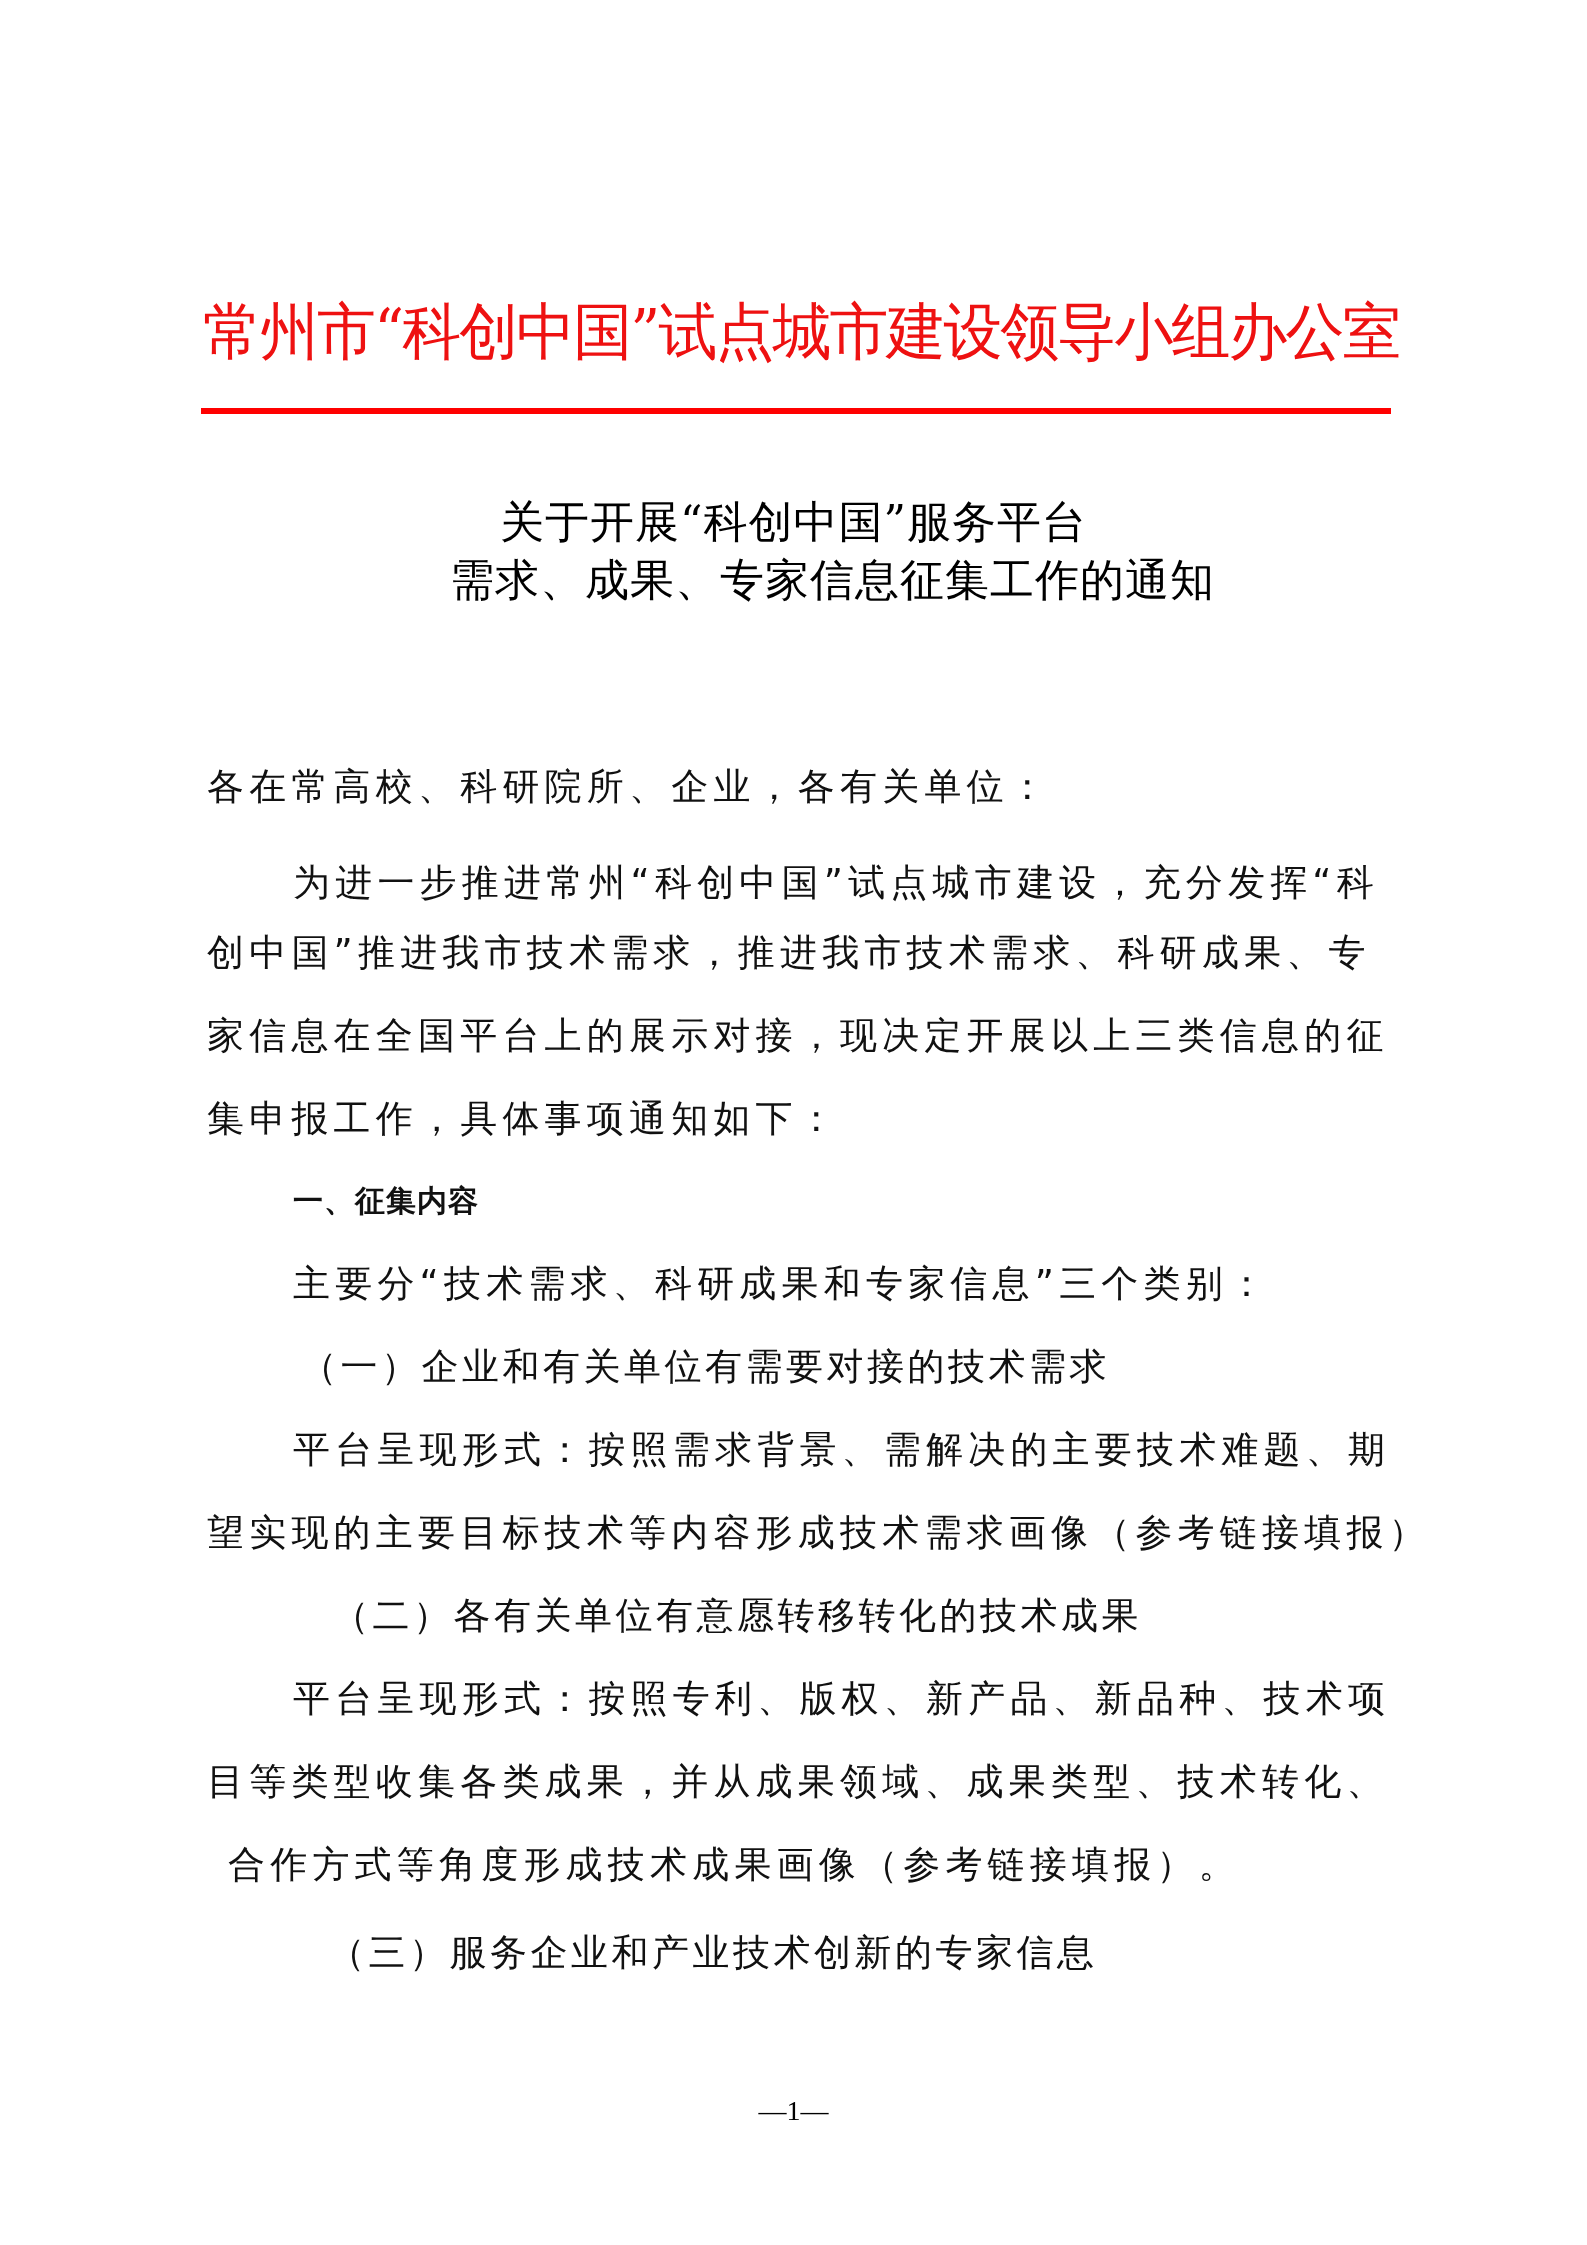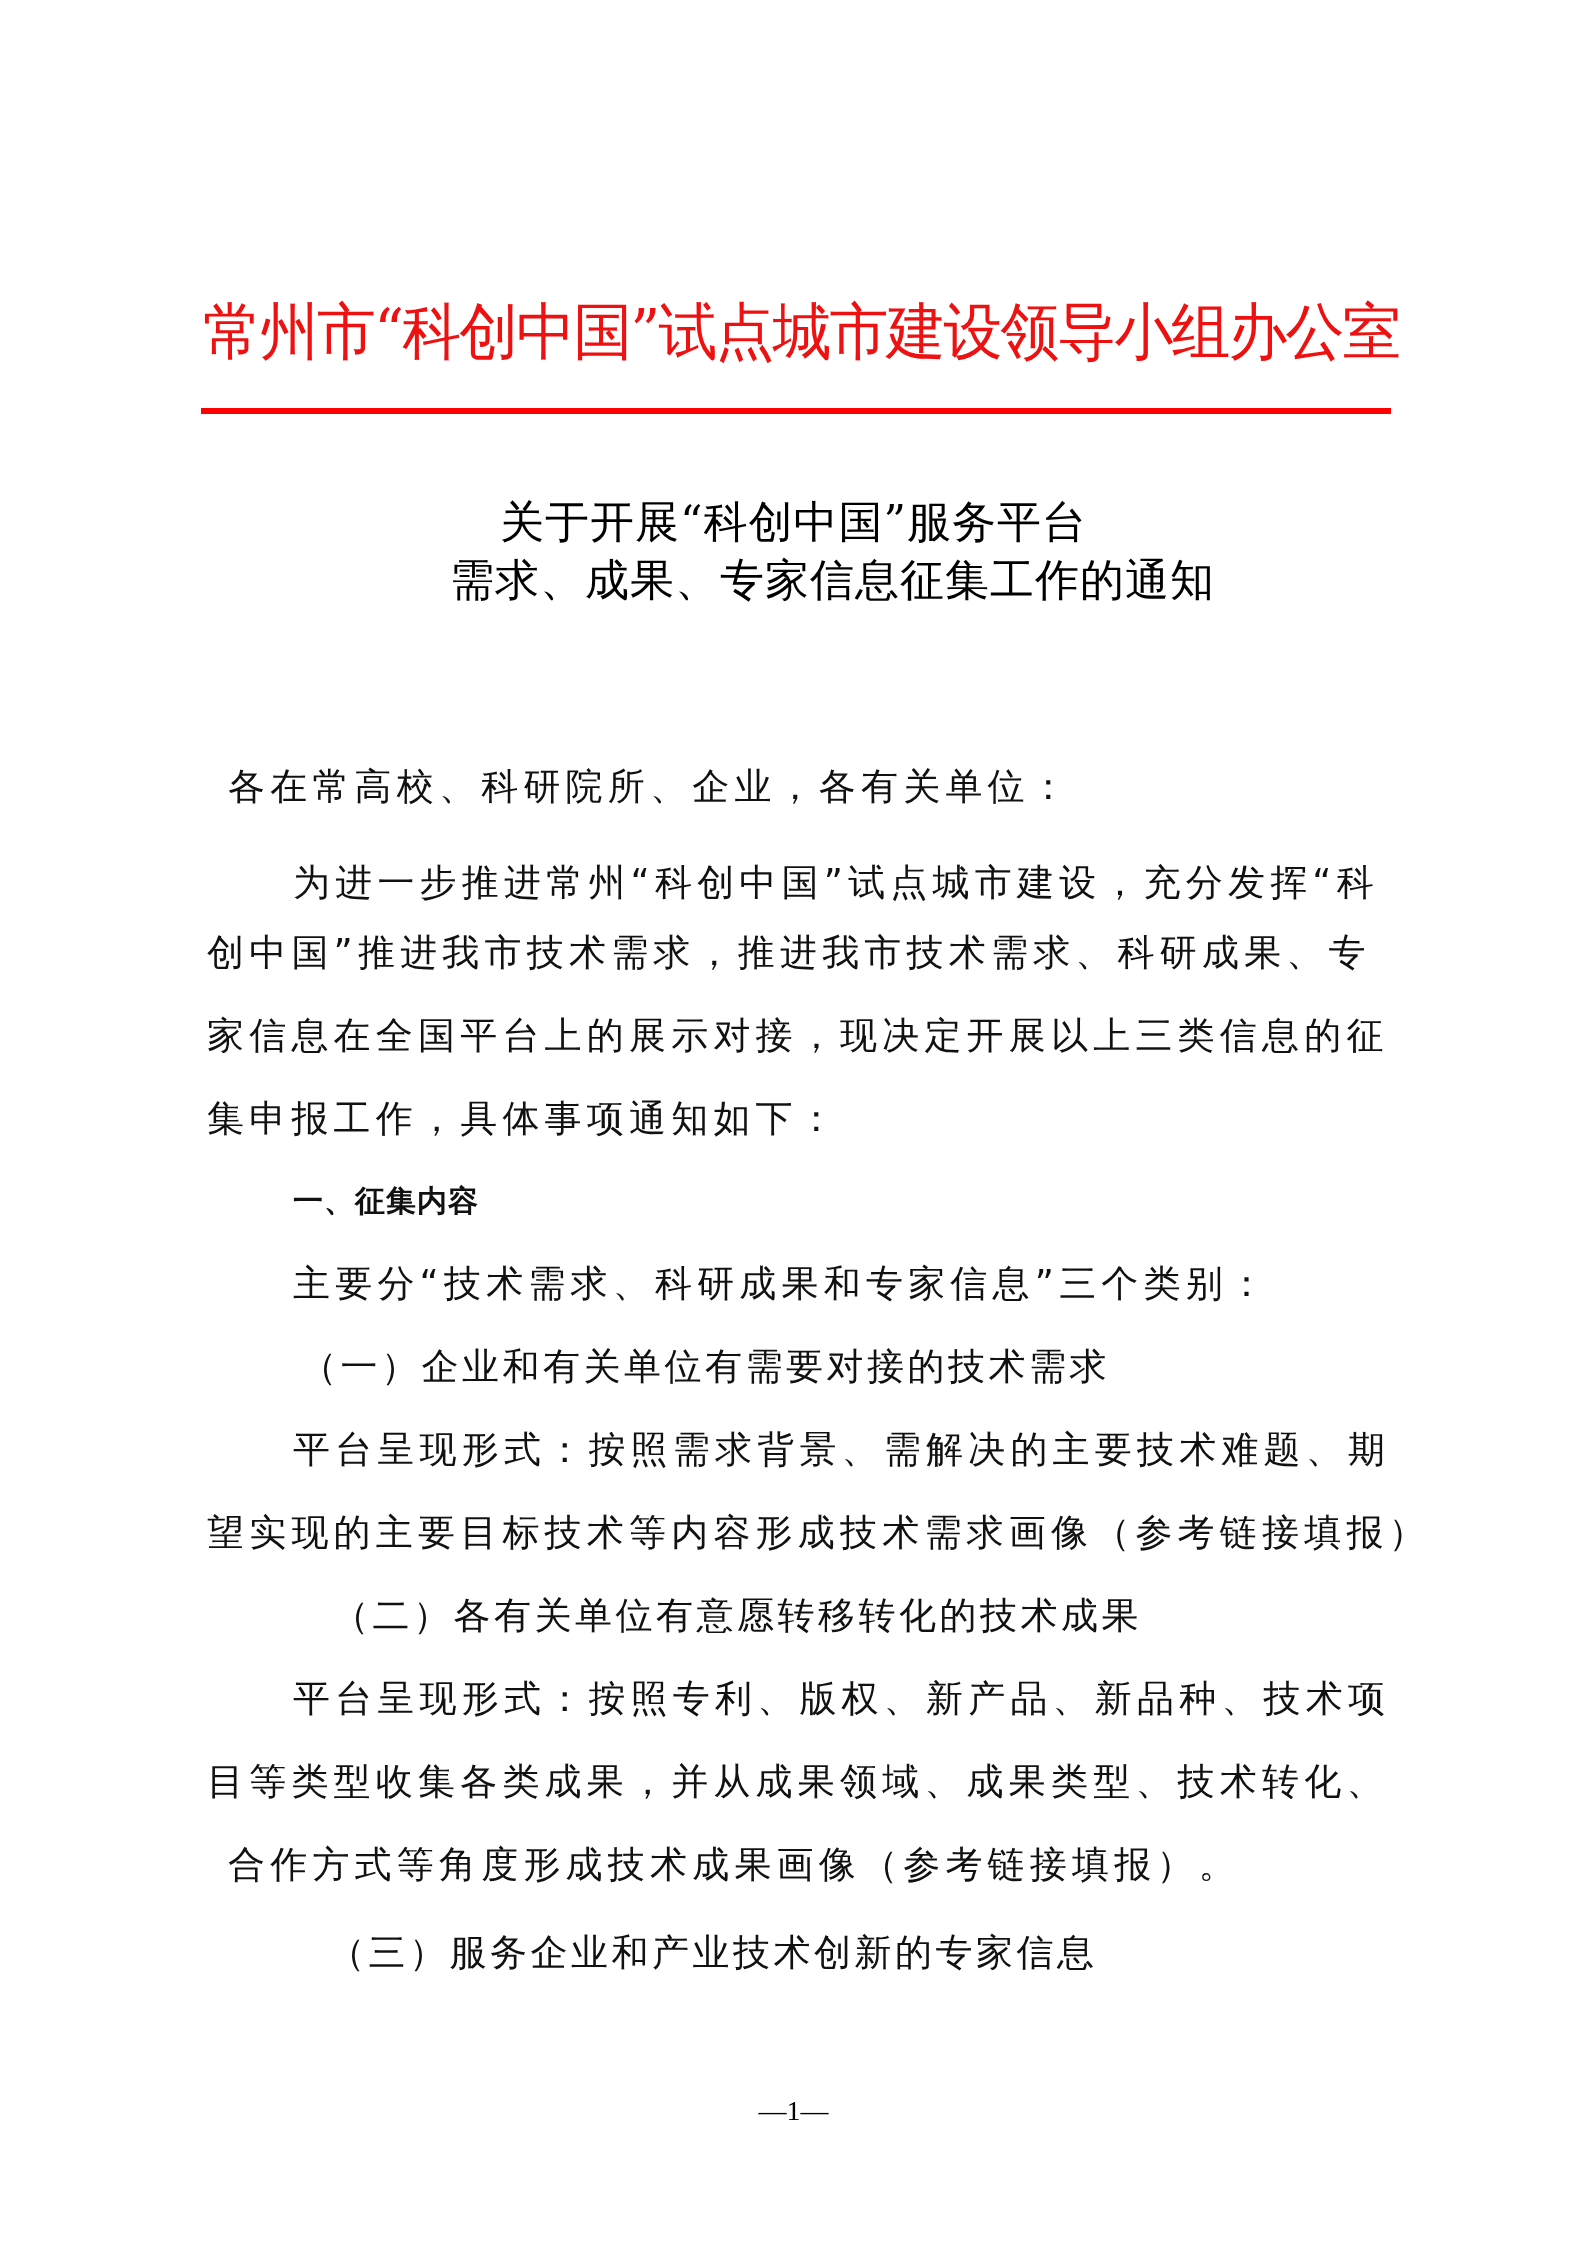--- a/index.html
+++ b/index.html
@@ -88,21 +88,21 @@
 <body>
 
 <div class="abs letterhead">
   <span class="letterhead-text">常州市“科创中国”试点城市建设领导小组办公室</span>
 </div>
 <div class="abs red-rule"></div>
 
 <div class="abs doc-title title-1">关于开展“科创中国”服务平台</div>
 <div class="abs doc-title title-2">需求、成果、专家信息征集工作的通知</div>
 
-<div class="abs line" style="top:762px;margin-left:21px;">各在常高校、科研院所、企业，各有关单位：</div>
+<div class="abs line" style="top:762px;">各在常高校、科研院所、企业，各有关单位：</div>
 
 <div class="abs line indent" style="top:858px;">为进一步推进常州“科创中国”试点城市建设，充分发挥“科</div>
 <div class="abs line" style="top:928px;">创中国”推进我市技术需求，推进我市技术需求、科研成果、专</div>
 <div class="abs line" style="top:1011px;text-align:center;">家信息在全国平台上的展示对接，现决定开展以上三类信息的征</div>
 <div class="abs line" style="top:1094px;">集申报工作，具体事项通知如下：</div>
 
 <div class="abs line indent section-heading" style="top:1176px;">一、征集内容</div>
 
 <div class="abs line indent" style="top:1259px;">主要分“技术需求、科研成果和专家信息”三个类别：</div>
 

